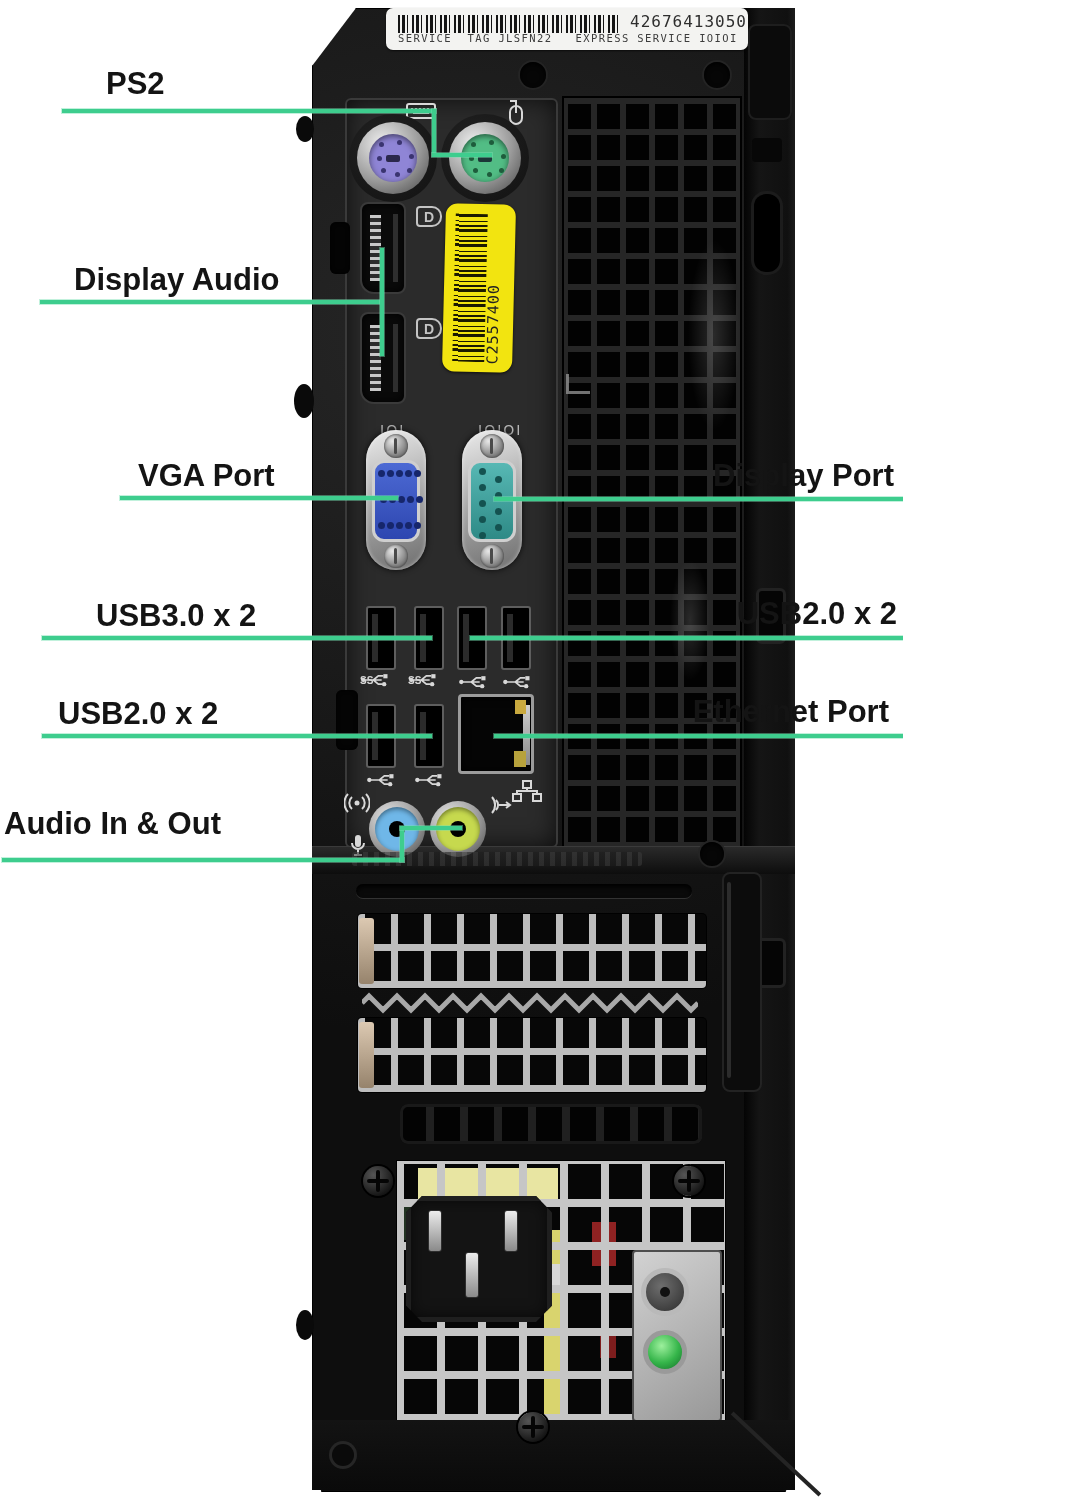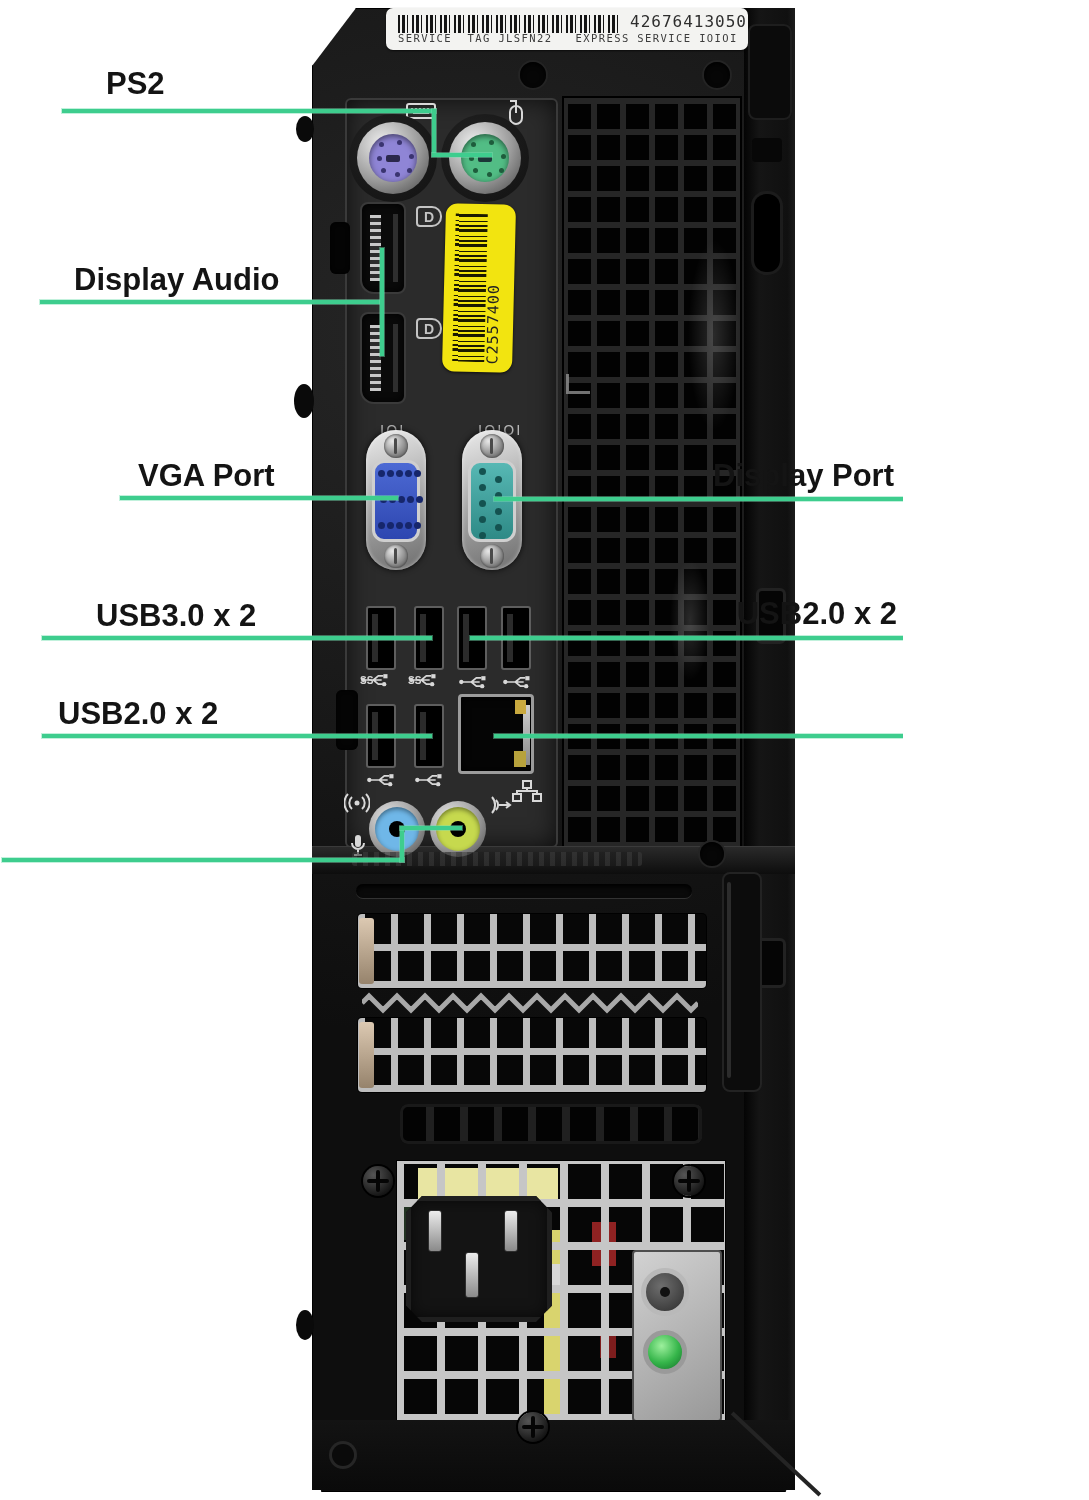--- a/index.html
+++ b/index.html
@@ -474,19 +474,21 @@
 
   <div class="alabel" id="usb3-label">USB3.0 x 2</div>
   <div class="aline" id="usb3-line"></div>
 
   <div class="alabel right" id="usb2r-label">USB2.0 x 2</div>
   <div class="aline" id="usb2r-line"></div>
 
   <div class="alabel" id="usb2l-label">USB2.0 x 2</div>
   <div class="aline" id="usb2l-line"></div>
 
+  <div class="alabel right" id="eth-label">Ethernet Port</div>
   <div class="aline" id="eth-line"></div>
 
+  <div class="alabel" id="audio-label">Audio In &amp; Out</div>
   <div class="aline" id="audio-line-h"></div>
   <div class="aline" id="audio-line-v"></div>
   <div class="aline" id="audio-line-h2"></div>
 
 </div>
 
 </body></html>

